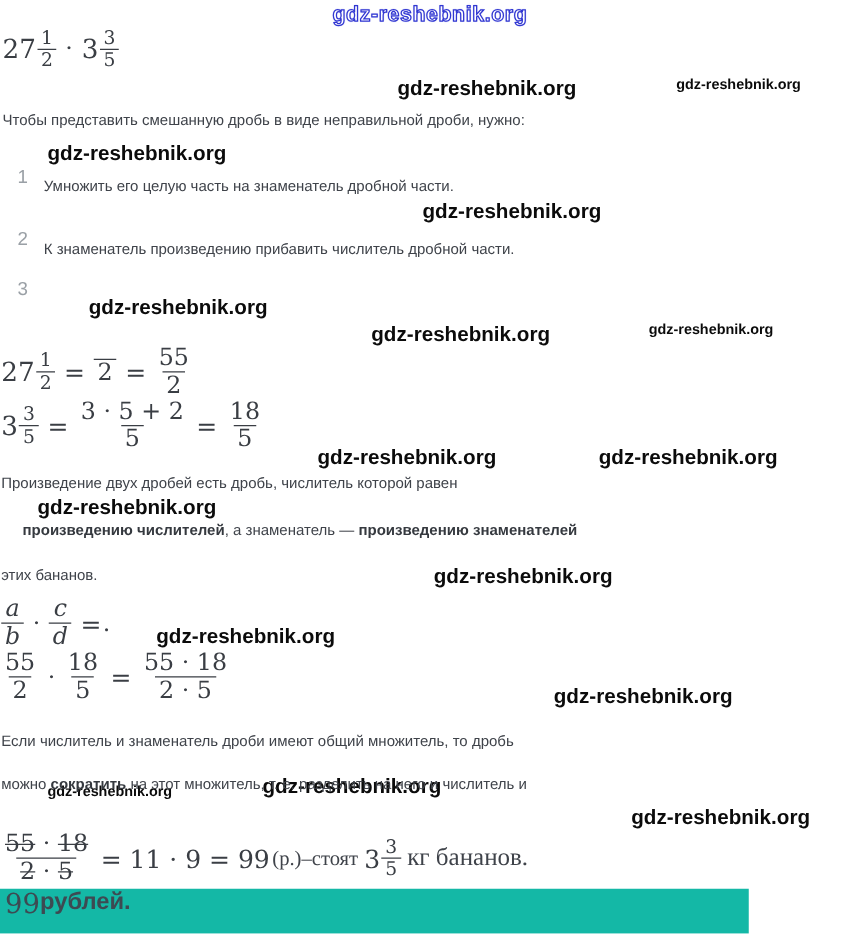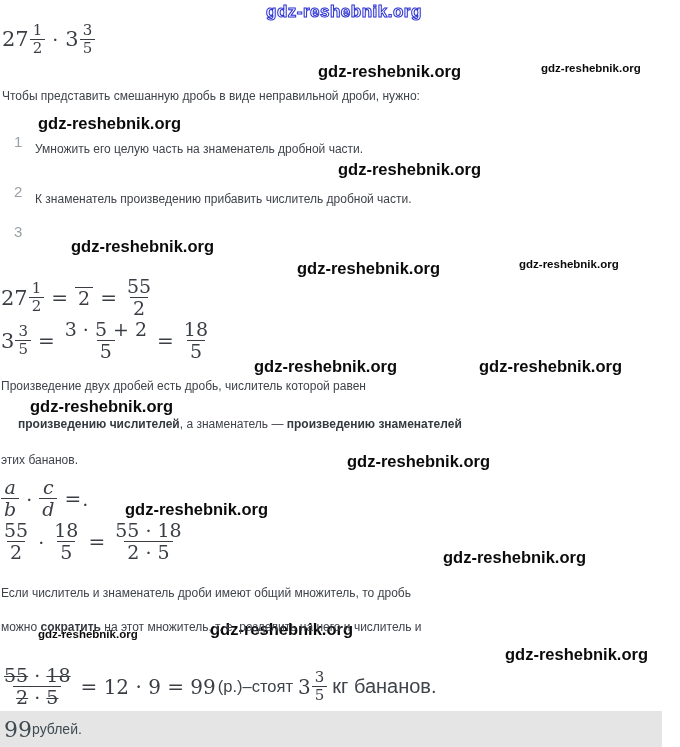--- a/index.html
+++ b/index.html
@@ -44,28 +44,28 @@
   .dot{font-size:19px;}
   .it{font-style:italic;}
   .strike{text-decoration:line-through;text-decoration-thickness:1.4px;}
   .m-top{left:2px;top:22px;}
   .m-conv1{left:1px;top:276px;}
   .m-conv2{left:1px;top:319px;}
   .m-formula{left:1px;top:477px;}
   .m-mult{left:1px;top:520px;}
   .m-final{left:1px;top:665px;}
   .mixed{display:inline-flex;align-items:center;gap:1px;}
-  .seg-sans{font-family:Liberation Sans, sans-serif;font-size:16.5px;color:#3f434a;text-align:center;}
+  .seg-sans{font-family:Liberation Serif, serif;font-size:16.5px;color:#3f434a;text-align:center;}
   .m-final .res{font-size:20px;}
 
   
-  .answer-bar{position:absolute;left:0;top:711px;width:662px;height:36px;background:#e5e5e5;
-              display:flex;align-items:center;padding-left:4px;box-sizing:border-box;color:#3d4a52;}
+  .answer-bar{position:absolute;left:0;top:711px;width:599px;height:36px;background:#14b8a6;
+              display:flex;padding-left:4px;box-sizing:border-box;color:#3d4a52;}
   .ans-num{font-family:"DejaVu Serif",serif;font-size:22px;}
-  .ans-text{font-family:"Liberation Sans",sans-serif;font-size:14px;}
+  .ans-text{font-family:"Liberation Sans",sans-serif;font-size:19px;font-weight:bold;}
 </style>
 </head>
 <body>
 
 <div class="page">
 
   <span class="wm wm-blue wm1">gdz-reshebnik.org</span>
   <span class="wm wm-md wm2">gdz-reshebnik.org</span>
   <span class="wm wm-sm wm3">gdz-reshebnik.org</span>
   <span class="wm wm-md wm4">gdz-reshebnik.org</span>
@@ -184,21 +184,21 @@
   </div>
 
   <p class="para p-rule2a">Если числитель и знаменатель дроби имеют общий множитель, то дробь</p>
   <p class="para p-rule2b"><span>можно </span><b>сократить</b><span> на этот множитель, т. е. разделить на него и числитель и</span></p>
 
   <div class="math m-final">
     <span class="frac fr-lg">
       <span class="n"><span class="strike">55</span> <span>·</span> <span class="strike">18</span></span>
       <span class="d"><span class="strike">2</span> <span>·</span> <span class="strike">5</span></span>
     </span>
-    <span class="res">= 12 · 9 = 99</span>
+    <span class="res">= 11 · 9 = 99</span>
     <span class="seg-sans" style="margin-left:-5px;">(р.)–стоят</span>
     <span class="mixed" style="margin-left:-2px;">
       <span class="wh" style="font-size:20px;">3</span>
       <span class="frac fr-sm">
         <span class="n">3</span>
         <span class="d">5</span>
       </span>
     </span>
     <span class="seg-sans" style="font-size:20px;margin-left:-2px;">кг бананов.</span>
   </div>

